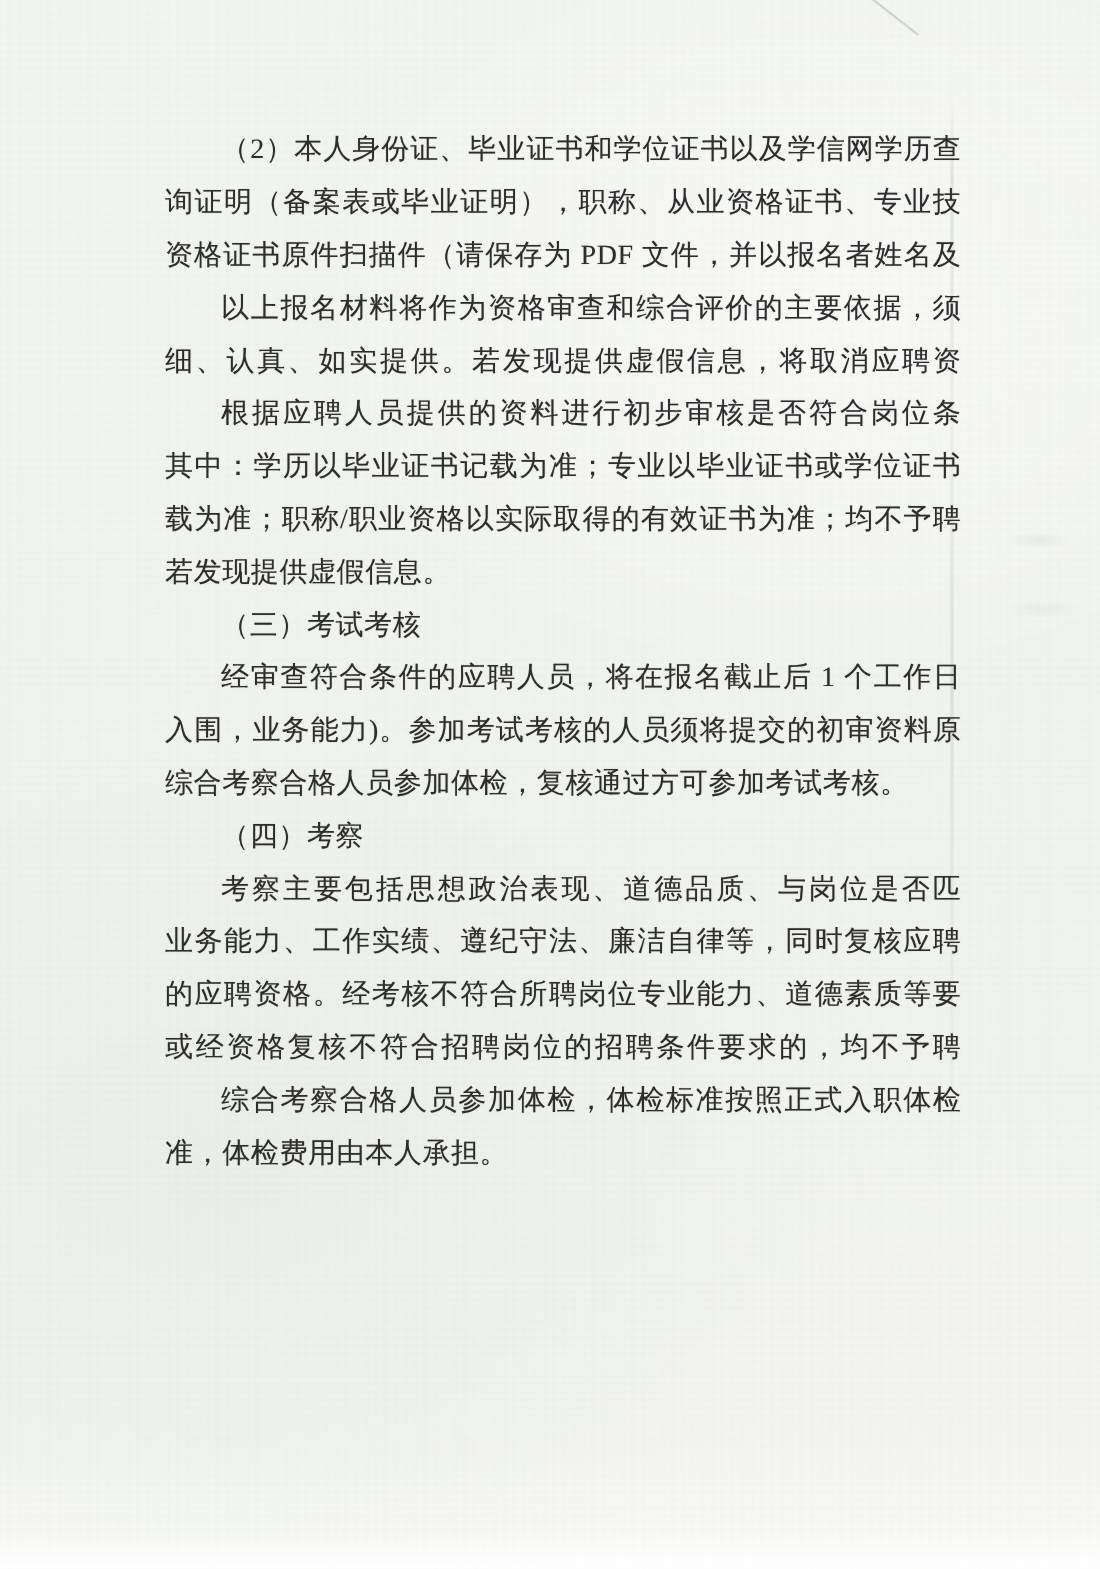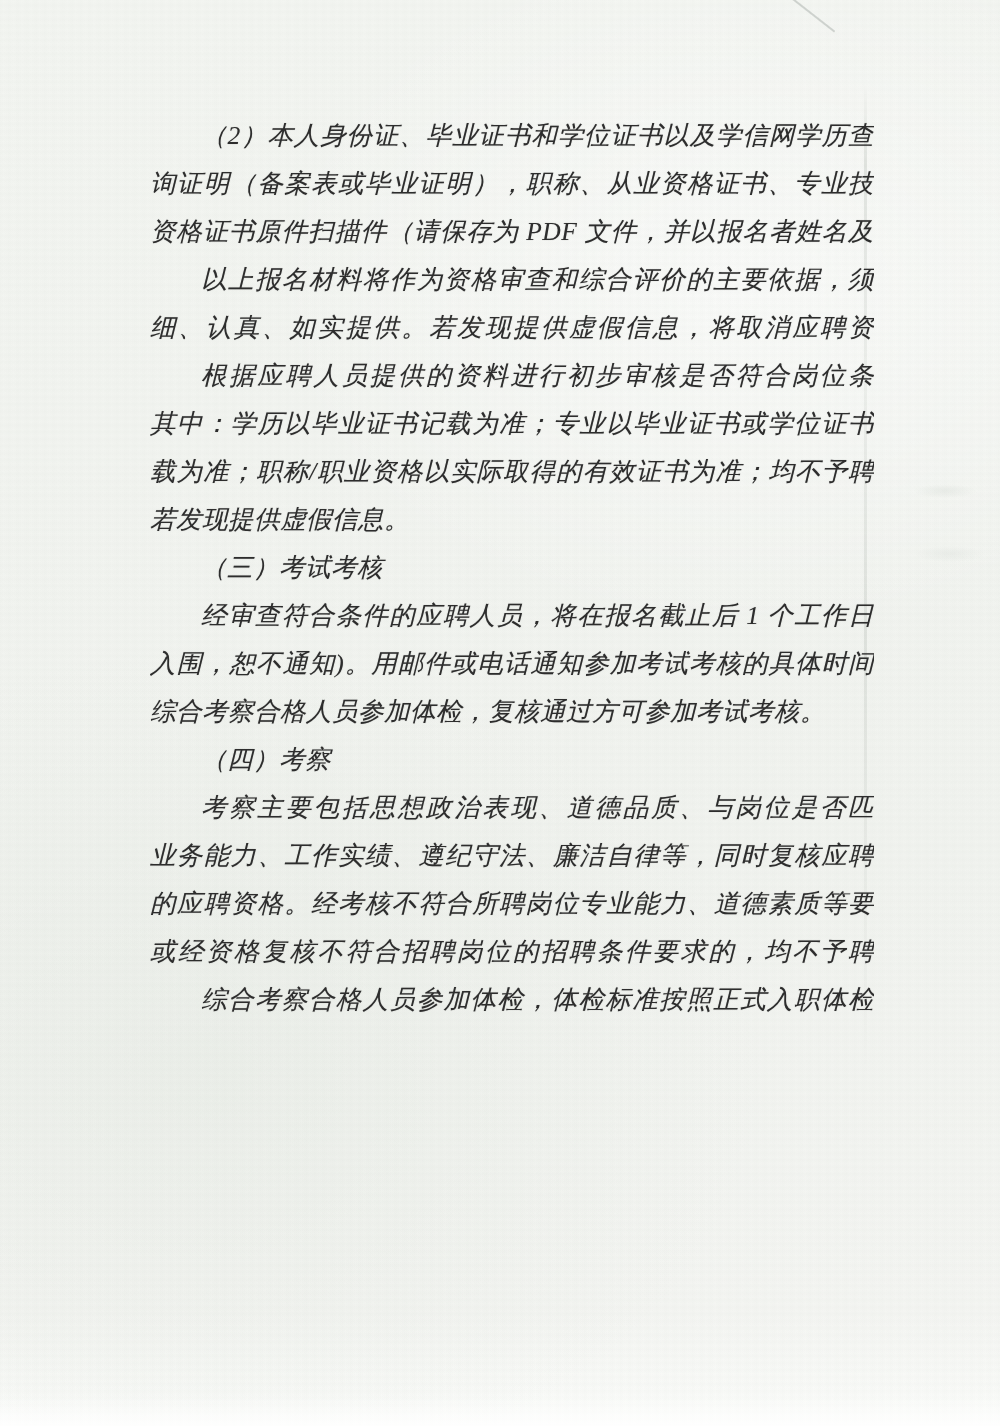--- a/index.html
+++ b/index.html
@@ -35,21 +35,20 @@
     font-size: 25.5px;
     line-height: 48px;
     letter-spacing: 0.5px;
     text-shadow: 0 0 1px rgba(45,45,45,0.35);
   }
   .line {
     text-align: justify;
     text-align-last: justify;
     height: 48px;
     overflow: hidden;
-    font-style: italic;
   }
   .line.last {
     text-align-last: left;
   }
   .line.indent {
     text-indent: 2em;
   }
   
   .crease-v {
     position: absolute;
@@ -114,21 +113,22 @@
     <div class="line">询证明（备案表或毕业证明），职称、从业资格证书、专业技术</div>
     <div class="line">资格证书原件扫描件（请保存为 PDF 文件，并以报名者姓名及证</div>
     <div class="line indent">以上报名材料将作为资格审查和综合评价的主要依据，须详</div>
     <div class="line last">细、认真、如实提供。若发现提供虚假信息，将取消应聘资格。</div>
     <div class="line indent">根据应聘人员提供的资料进行初步审核是否符合岗位条件。</div>
     <div class="line">其中：学历以毕业证书记载为准；专业以毕业证书或学位证书记</div>
     <div class="line">载为准；职称/职业资格以实际取得的有效证书为准；均不予聘用</div>
     <div class="line last">若发现提供虚假信息。</div>
     <div class="line indent last">（三）考试考核</div>
     <div class="line indent">经审查符合条件的应聘人员，将在报名截止后 1 个工作日内</div>
-    <div class="line">入围，恕不通知)。用邮件或电话通知参加考试考核的具体时间</div>
+    <div class="line">入围，业务能力)。参加考试考核的人员须将提交的初审资料原</div>
     <div class="line last">综合考察合格人员参加体检，复核通过方可参加考试考核。</div>
     <div class="line indent last">（四）考察</div>
     <div class="line indent">考察主要包括思想政治表现、道德品质、与岗位是否匹配、</div>
     <div class="line">业务能力、工作实绩、遵纪守法、廉洁自律等，同时复核应聘者</div>
     <div class="line">的应聘资格。经考核不符合所聘岗位专业能力、道德素质等要求</div>
     <div class="line last">或经资格复核不符合招聘岗位的招聘条件要求的，均不予聘用。</div>
     <div class="line indent">综合考察合格人员参加体检，体检标准按照正式入职体检标</div>
+    <div class="line last">准，体检费用由本人承担。</div>
   </div>
 
 </body></html>

